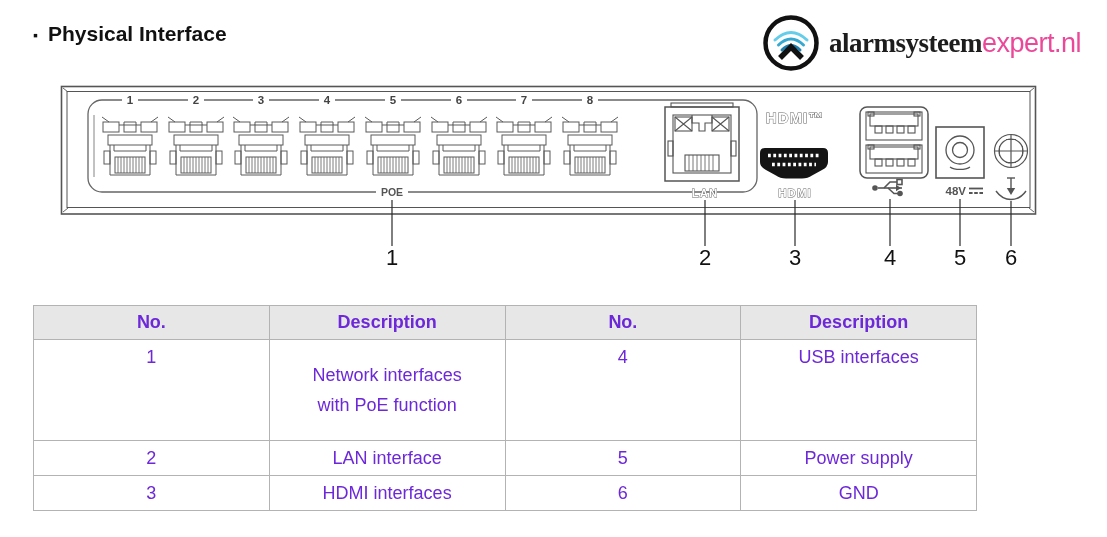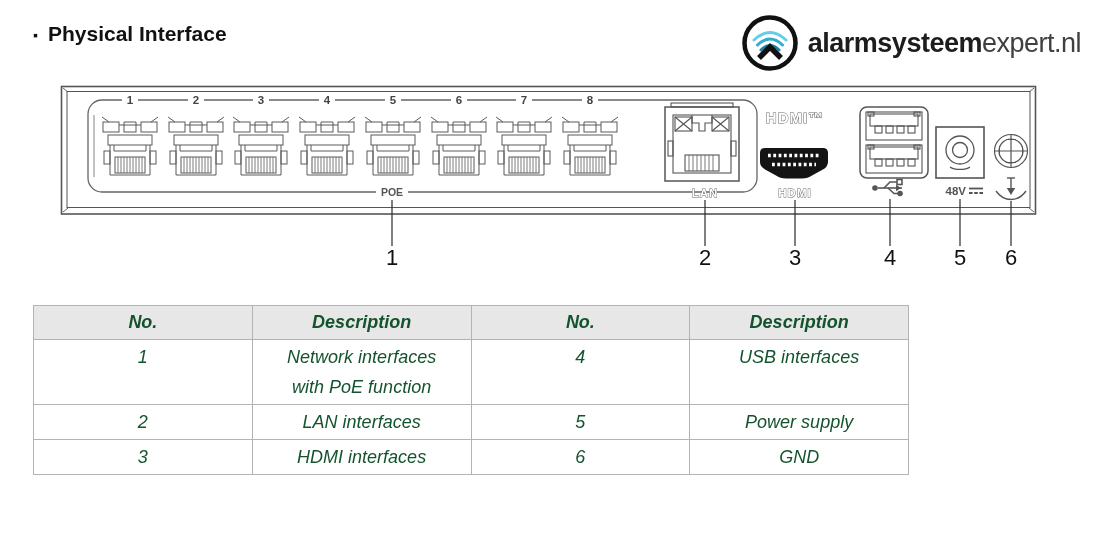--- a/index.html
+++ b/index.html
@@ -17,46 +17,46 @@
     font-size:21px;font-weight:700;color:#111;
   }
   .page-title .bullet{
     font-size:14px;margin-right:10px;line-height:1;position:relative;top:1px;
   }
   .logo{
     position:absolute;right:26px;top:13px;
     display:flex;align-items:center;gap:8px;
   }
   .logo-text{font-size:27px;letter-spacing:-0.5px;white-space:nowrap;}
-  .logo-text .bold{font-weight:800;color:#1d1d1d;}
-  .logo-text .accent{font-weight:400;color:#404040;}
+  .logo-text .bold{font-weight:800;color:#1d1d1d;font-family:Liberation Serif, serif;}
+  .logo-text .accent{font-weight:400;color:#ec4899;}
   
   .device-svg{position:absolute;left:60px;top:85px;}
   
   .callout-num{
     position:absolute;top:245px;width:26px;text-align:center;
     font-size:22px;color:#111;
   }
   
   table.legend{
-    position:absolute;left:33px;top:305px;width:876px;
+    position:absolute;left:33px;top:305px;width:944px;
     border-collapse:collapse;table-layout:fixed;
-    font-size:18px;color:#14532d;font-style:italic;
+    font-size:18px;color:#6d28d9;
   }
   table.legend th, table.legend td{
     border:1px solid #b3b3b3;text-align:center;
   }
   table.legend th{
     background:#e7e7e7;font-weight:700;height:31px;padding:1px 4px;
   }
   table.legend td{
     vertical-align:top;padding:2px 8px;line-height:30px;
   }
   table.legend tr.tall td{height:60px;}
-  table.legend td.wrap-narrow{padding:2px 30px;}
+  table.legend td.wrap-narrow{padding:20px 30px;}
   svg text{font-family:"Liberation Sans", sans-serif;}
 </style>
 </head>
 <body>
 
 <div class="page-title">
   <span class="bullet">▪</span>
   <span>Physical Interface</span>
 </div>
 
@@ -241,21 +241,21 @@
   </thead>
   <tbody>
     <tr class="tall">
       <td>1</td>
       <td class="wrap-narrow">Network interfaces with PoE function</td>
       <td>4</td>
       <td>USB interfaces</td>
     </tr>
     <tr>
       <td>2</td>
-      <td>LAN interfaces</td>
+      <td>LAN interface</td>
       <td>5</td>
       <td>Power supply</td>
     </tr>
     <tr>
       <td>3</td>
       <td>HDMI interfaces</td>
       <td>6</td>
       <td>GND</td>
     </tr>
   </tbody>

